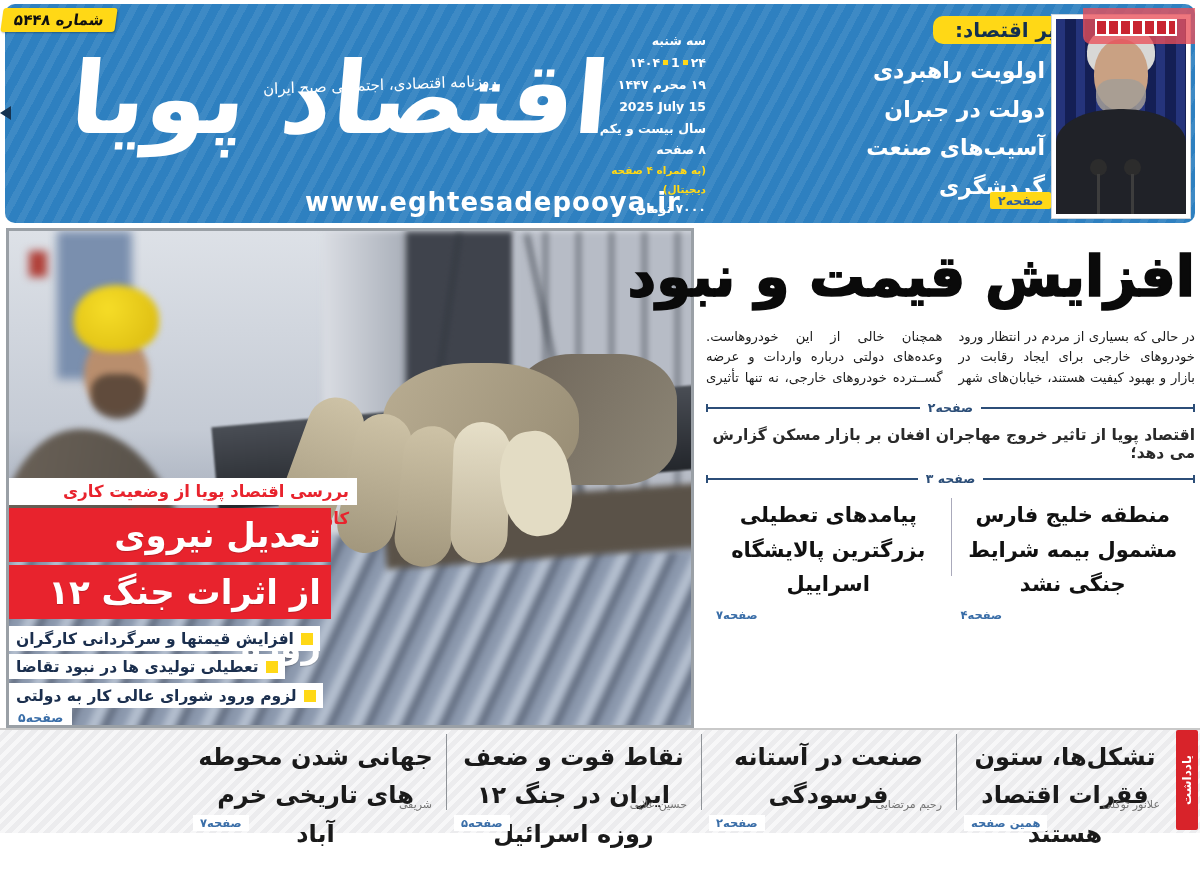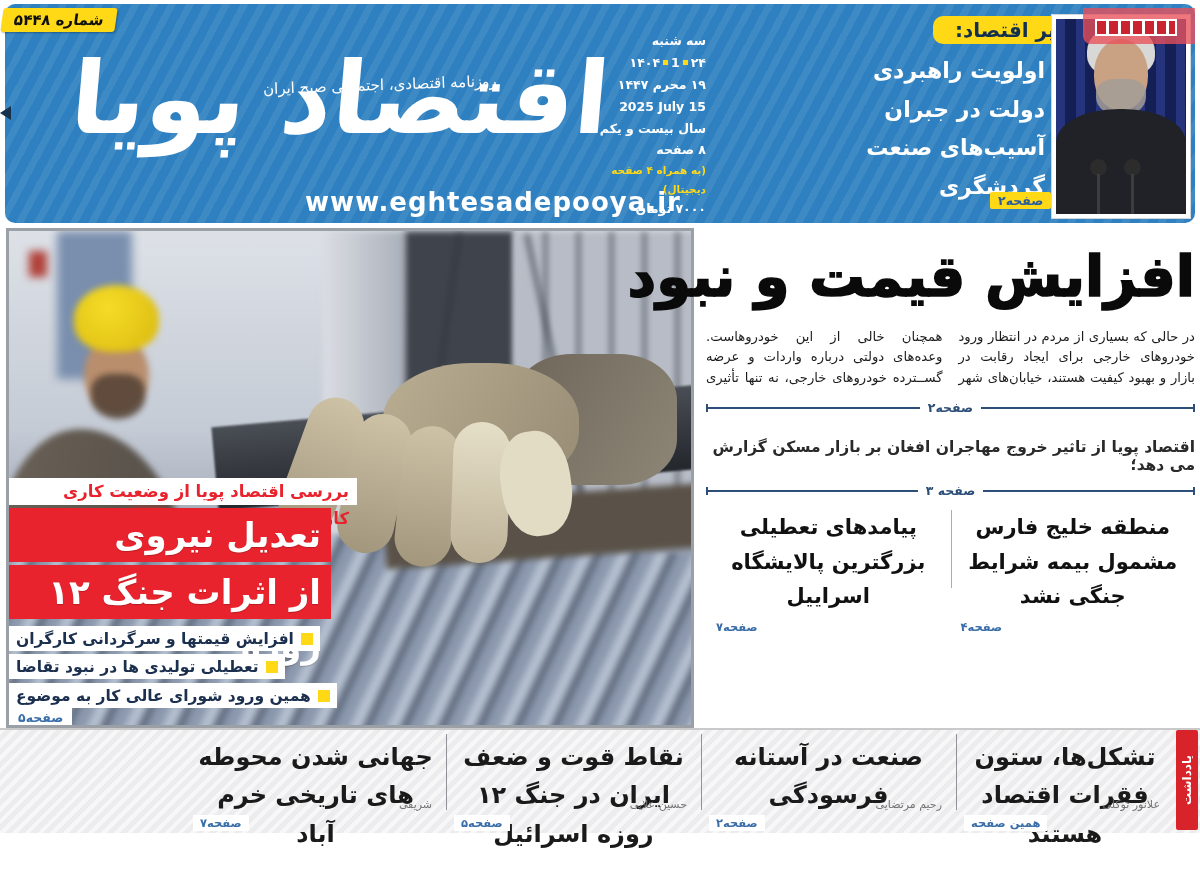--- a/index.html
+++ b/index.html
@@ -115,21 +115,21 @@
   .kicker { font-size:15.5px; font-weight:bold; color:#2a2a2a; }
   .h1line { font-size:56px; font-weight:bold; color:#0a0a0a; -webkit-text-stroke:1.6px #0a0a0a;
     line-height:92px; text-align:center; white-space:nowrap; }
   .car-body { margin-top:4px; column-count:2; column-gap:16px; font-size:13.2px; line-height:1.55;
     text-align:justify; color:#1c1c1c; height:64px; overflow:hidden; }
   .pagerule { display:flex; align-items:center; gap:8px; margin-top:9px; color:#2c4e78;
     font-size:12.5px; font-weight:bold; }
   .pagerule .rule { flex:1; height:2px; background:#2c4e78; position:relative; }
   .pagerule .rule::before { content:""; position:absolute; top:-3px; width:2px; height:8px; background:#2c4e78; }
   .pagerule .rule.rstart::before { right:0; } .pagerule .rule.rend::before { left:0; }
-  .kicker2 { margin-top:23px; }
+  .kicker2 { margin-top:11px; }
   .h2line { margin-top:2px; font-size:37px; font-weight:bold; color:#0c0c0c; -webkit-text-stroke:1px #0c0c0c;
     text-align:center; line-height:1.55; white-space:nowrap; }
   .substories { display:flex; margin-top:8px; }
   .substory { flex:1; position:relative; padding:4px 10px 0; }
   .substory + .substory { border-left:none; }
   .substory:first-child::after { content:""; position:absolute; left:0; top:4px; width:1px; height:78px; background:#aab; }
   .substory .stitle { font-size:21px; font-weight:bold; color:#111; text-align:center; line-height:1.65; }
   .substory .spage { margin-top:6px; font-size:11.5px; color:#3a6ea8; font-weight:bold; text-align:left; }
 
   
@@ -257,21 +257,21 @@
     <div class="labor-bullet lb1">
       <span class="bsq"></span>
       <span>افزایش قیمتها و سرگردانی کارگران</span>
     </div>
     <div class="labor-bullet lb2">
       <span class="bsq"></span>
       <span>تعطیلی تولیدی ها در نبود تقاضا</span>
     </div>
     <div class="labor-bullet lb3">
       <span class="bsq"></span>
-      <span>همین ورود شورای عالی کار به موضوع</span>
+      <span>لزوم ورود شورای عالی کار به دولتی</span>
     </div>
     <div class="labor-page">صفحه۵</div>
   </div>
 
   <div class="col-right">
     <div class="h1line">افزایش قیمت و نبود</div>
     <div class="car-body">در حالی که بسیاری از مردم در انتظار ورود خودروهای خارجی برای ایجاد رقابت در بازار و بهبود کیفیت هستند، خیابان‌های شهر همچنان خالی از این خودروهاست. وعده‌های دولتی درباره واردات و عرضه گســترده خودروهای خارجی، نه تنها تأثیری در بازار نگذاشــته بلکه رکود بی‌ســابقه‌ای را هم رقم زده است...</div>
     <div class="pagerule">
       <span class="rule rstart"></span>
       <span>صفحه۲</span>

